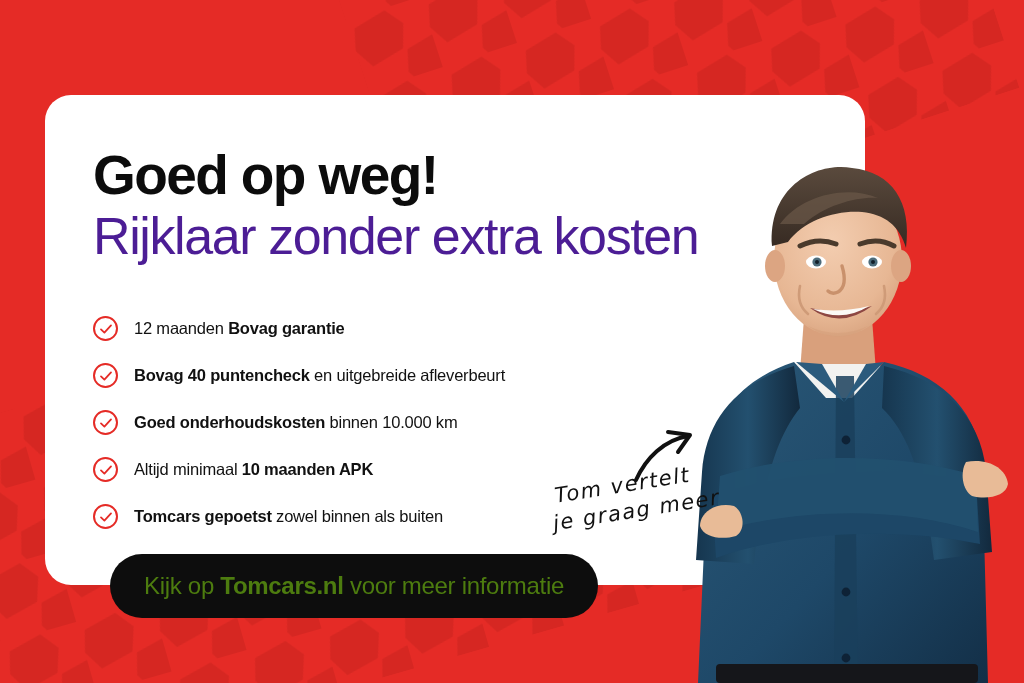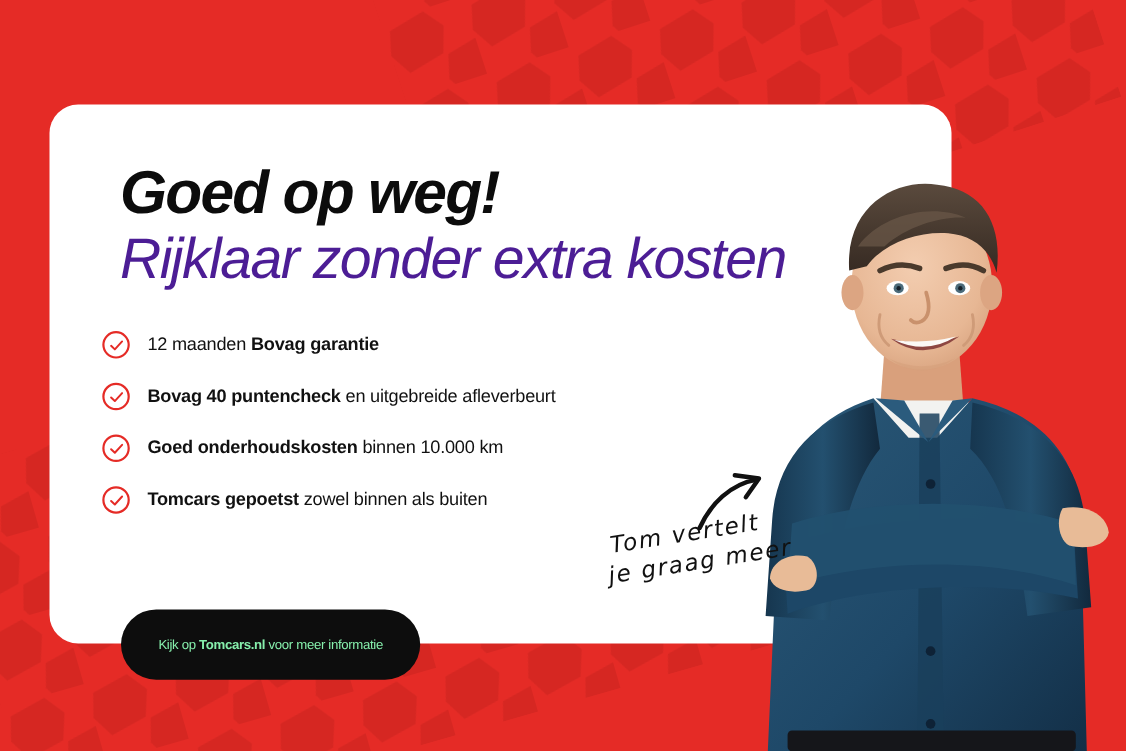--- a/index.html
+++ b/index.html
@@ -42,35 +42,35 @@
   #card {
     position:absolute;
     left:45px; top:95px;
     width:820px; height:490px;
     background:#ffffff;
     border-radius:26px;
     z-index:2;
   }
 
   
-  #headline { position:absolute; left:64px; top:50px;font-style:italic; }
+  #headline { position:absolute; left:48px; top:50px; }
   .h-line1 {
     font-size:55px; line-height:60px;
     font-weight:bold; color:#0c0c0c;
     letter-spacing:-1.6px;
   }
   .h-line2 {
     font-size:52px; line-height:62px;
     font-weight:normal; color:#4c1d95;
     letter-spacing:-1.4px;
   }
 
   
   #bullets {
-    position:absolute; left:48px; top:195px;
+    position:absolute; left:48px; top:210px;
     width:600px;
   }
   .bullet {
     display:flex; align-items:center;
     height:47px; margin-bottom:0;
   }
   .check-icon {
     flex:0 0 auto;
     width:25px; height:25px;
     border:2px solid #e52b26;
@@ -93,21 +93,21 @@
     left:110px; top:554px;
     height:64px;
     padding:0 34px;
     background:#0d0d0d;
     border-radius:32px;
     display:flex; align-items:center;
     z-index:5;
     cursor:pointer;
   }
   #cta .cta-text {
-    font-size:12px; color:#86efac;
+    font-size:24px; color:#4d7c0f;
     letter-spacing:-0.3px; white-space:nowrap;
   }
   #cta .cta-text .b { font-weight:bold; }
 
   
   #note {
     position:absolute;
     left:556px; top:470px;
     z-index:6;
     transform:rotate(-9deg);
@@ -180,20 +180,28 @@
           </span>
           <span class="bullet-text"><span class="b">Bovag 40 puntencheck</span> en uitgebreide afleverbeurt</span>
         </div>
         <div class="bullet">
           <span class="check-icon">
             <svg width="14" height="14" viewBox="0 0 14 14" xmlns="http://www.w3.org/2000/svg">
               <path d="M2 7.4 L5.4 10.6 L12 3.4" stroke="#e52b26" stroke-width="1.8" fill="none" stroke-linecap="round" stroke-linejoin="round"></path>
             </svg>
           </span>
           <span class="bullet-text"><span class="b">Goed onderhoudskosten</span> binnen 10.000 km</span>
+        </div>
+        <div class="bullet">
+          <span class="check-icon">
+            <svg width="14" height="14" viewBox="0 0 14 14" xmlns="http://www.w3.org/2000/svg">
+              <path d="M2 7.4 L5.4 10.6 L12 3.4" stroke="#e52b26" stroke-width="1.8" fill="none" stroke-linecap="round" stroke-linejoin="round"></path>
+            </svg>
+          </span>
+          <span class="bullet-text">Altijd minimaal <span class="b">10 maanden APK</span></span>
         </div>
         <div class="bullet">
           <span class="check-icon">
             <svg width="14" height="14" viewBox="0 0 14 14" xmlns="http://www.w3.org/2000/svg">
               <path d="M2 7.4 L5.4 10.6 L12 3.4" stroke="#e52b26" stroke-width="1.8" fill="none" stroke-linecap="round" stroke-linejoin="round"></path>
             </svg>
           </span>
           <span class="bullet-text"><span class="b">Tomcars gepoetst</span> zowel binnen als buiten</span>
         </div>
       </div>

